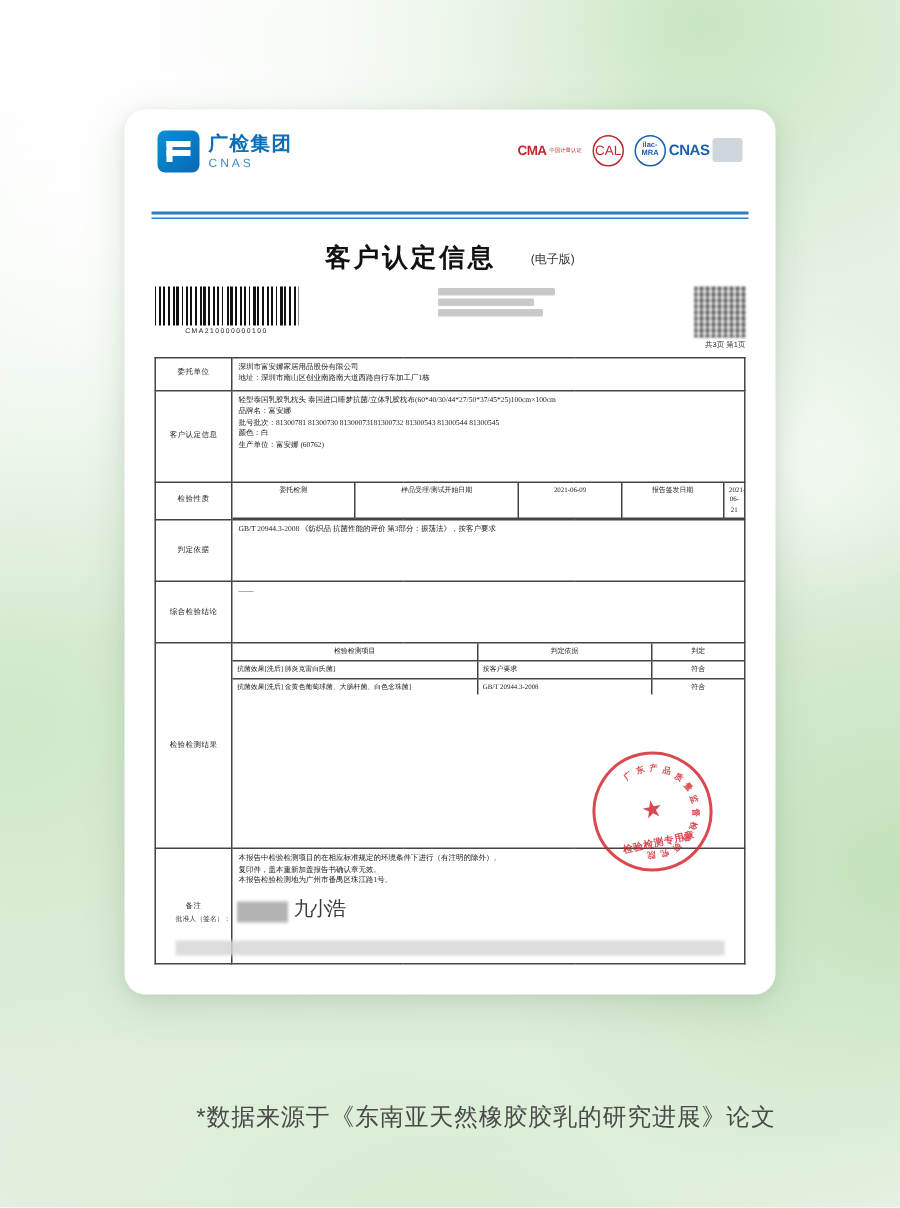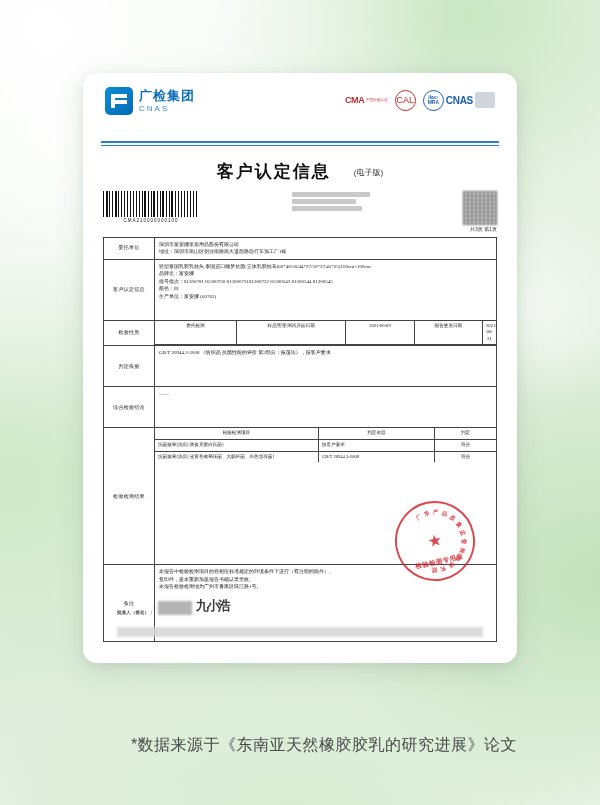--- a/index.html
+++ b/index.html
@@ -329,21 +329,20 @@
   }
 
   
   .sig-row {
     position: absolute;
     left: 34px;
     bottom: 48px;
     display: flex;
     align-items: flex-end;
     gap: 4px;
-    font-weight: bold;
   }
   .sig-label { font-size: 4.6px; color: #444; }
   .sig-scribble {
     width: 34px; height: 14px;
     background: #9a9a9a;
     filter: blur(1px);
     opacity: .75;
   }
   .sig-hand {
     font-family: "Liberation Serif", serif;

